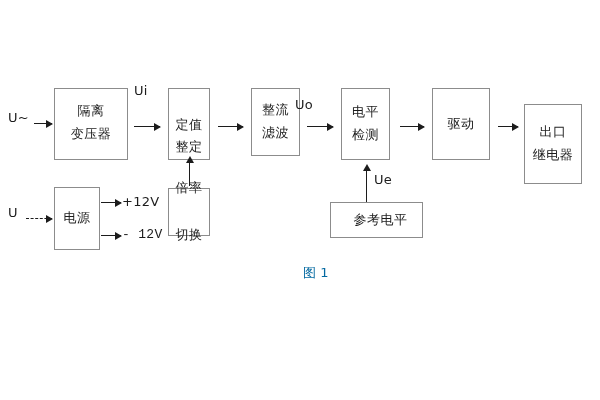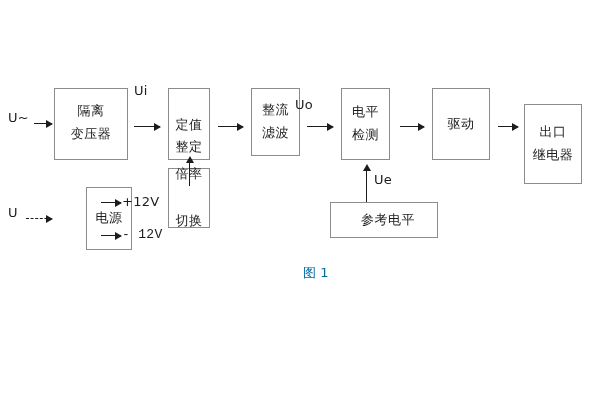--- a/index.html
+++ b/index.html
@@ -143,38 +143,38 @@
   <div class="arrow-h" style="left:498px; top:126px; width:20px;"></div>
 
   <div class="box" style="left:524px; top:104px; width:58px; height:80px;">
     <span class="ln">出口</span>
     <span class="ln">继电器</span>
   </div>
 
   <div class="lbl" style="left:8px; top:205px;">U</div>
   <div class="arrow-h-dash" style="left:26px; top:218px; width:26px;"></div>
 
-  <div class="box" style="left:54px; top:187px; width:46px; height:63px;margin-left:32px;">
+  <div class="box" style="left:54px; top:187px; width:46px; height:63px;">
     <span class="ln">电源</span>
   </div>
 
   <div class="arrow-h" style="left:101px; top:202px; width:20px;"></div>
   <div class="lbl" style="left:122px; top:194px;">+12V</div>
 
   <div class="arrow-h" style="left:101px; top:235px; width:20px;"></div>
   <div class="lbl" style="left:122px; top:227px;font-family:Liberation Mono, monospace;">- 12V</div>
 
-  <div class="box" style="left:168px; top:168px; width:42px; height:60px;gap:24px;">
+  <div class="box" style="left:168px; top:188px; width:42px; height:48px;gap:24px;">
     <span class="ln">倍率</span>
     <span class="ln">切换</span>
   </div>
 
   <div class="arrow-v-up" style="left:189px; top:163px; height:23px;"></div>
 
-  <div class="box" style="left:330px; top:202px; width:108px; height:36px;padding-left:8px;">
+  <div class="box" style="left:330px; top:202px; width:93px; height:36px;padding-left:8px;">
     <span class="ln">参考电平</span>
   </div>
 
   <div class="arrow-v-up" style="left:366px; top:171px; height:31px;"></div>
   <div class="lbl" style="left:374px; top:172px;">Ue</div>
 
   <div class="caption" style="left:303px; top:264px;">图 1</div>
 
 </div>
 

